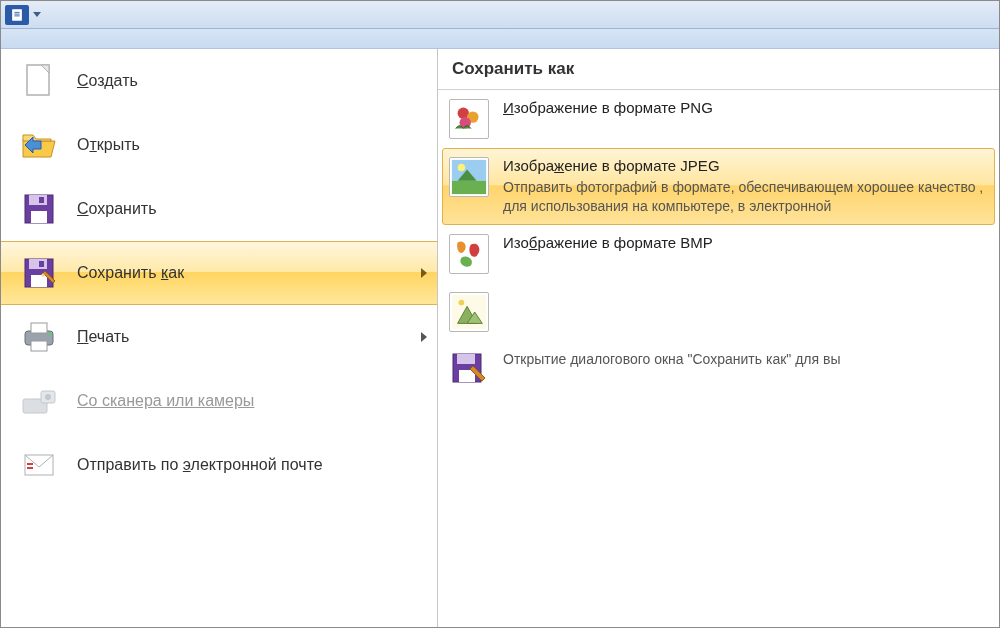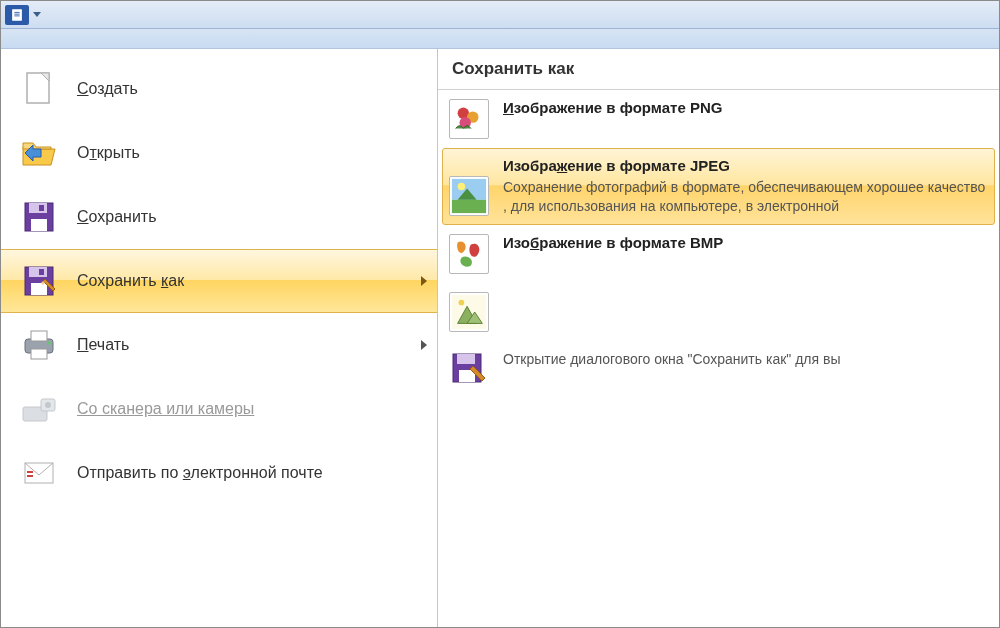--- a/index.html
+++ b/index.html
@@ -50,21 +50,20 @@
   }
   .content {
     flex: 1;
     display: flex;
     background: #fff;
     overflow: hidden;
   }
   .left-menu {
     width: 437px;
     border-right: 1px solid #c5c5c5;
-    padding-top: 8px;
   }
   .menu-item {
     display: flex;
     align-items: center;
     height: 64px;
     padding: 0 10px 0 18px;
     position: relative;
     cursor: default;
   }
   .menu-item.selected {
@@ -111,35 +110,34 @@
     display: flex;
     padding: 8px 10px;
     border: 1px solid transparent;
   }
   .option.highlight {
     background: linear-gradient(#fff4d6 0%, #ffe6a0 48%, #ffd46b 49%, #ffe39a 100%);
     border: 1px solid #e0b24b;
     border-radius: 3px;
     margin: 0 4px;
     padding: 8px 6px;
-    align-items: flex-end;
   }
   .opt-icon {
     width: 40px;
     height: 40px;
     margin-right: 14px;
     flex-shrink: 0;
     border: 1px solid #b8b8b8;
     border-radius: 2px;
     background: #fff;
   }
   .opt-body { flex: 1; min-width: 0; }
   .opt-title {
     font-size: 15px;
-    font-weight: bold;
+    font-weight: normal;
     color: #222;
     margin-bottom: 4px;
   }
   .opt-title .accel { text-decoration: underline; }
   .opt-desc {
     font-size: 14px;
     color: #555;
     line-height: 1.35;
   }
   
@@ -263,21 +261,21 @@
 
         <div class="option highlight">
           <svg class="opt-icon" viewBox="0 0 40 40">
             <rect x="2" y="2" width="36" height="22" fill="#9acdf0"></rect>
             <circle cx="12" cy="10" r="4" fill="#fff07a"></circle>
             <rect x="2" y="24" width="36" height="14" fill="#6ab050"></rect>
             <polygon points="8,24 18,12 28,24" fill="#4a9040"></polygon>
           </svg>
           <div class="opt-body">
             <div class="opt-title"><span>Изобра</span><span class="accel">ж</span><span>ение в формате JPEG</span></div>
-            <div class="opt-desc">Сохранение фотографий в формате, обеспечивающем хорошее качество , для использования на компьютере, в электронной</div>
+            <div class="opt-desc">Отправить фотографий в формате, обеспечивающем хорошее качество , для использования на компьютере, в электронной</div>
           </div>
         </div>
 
         <div class="option">
           <svg class="opt-icon" viewBox="0 0 40 40">
             <rect x="2" y="2" width="36" height="36" fill="#fff"></rect>
             <path d="M8 8 C14 4 20 12 14 18 C10 22 6 14 8 8" fill="#e89030"></path>
             <path d="M22 10 C30 6 34 16 28 22 C22 26 18 16 22 10" fill="#d04040"></path>
             <path d="M12 24 C18 20 26 26 22 32 C16 36 8 30 12 24" fill="#6ab050"></path>
           </svg>

